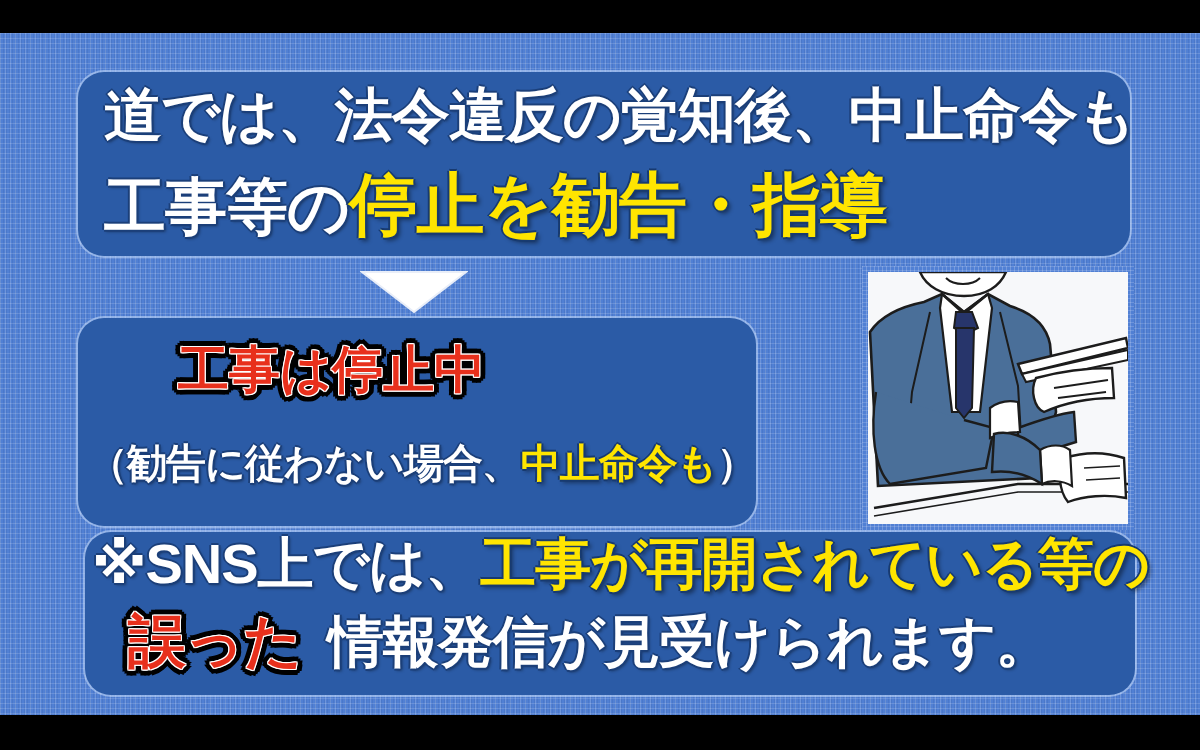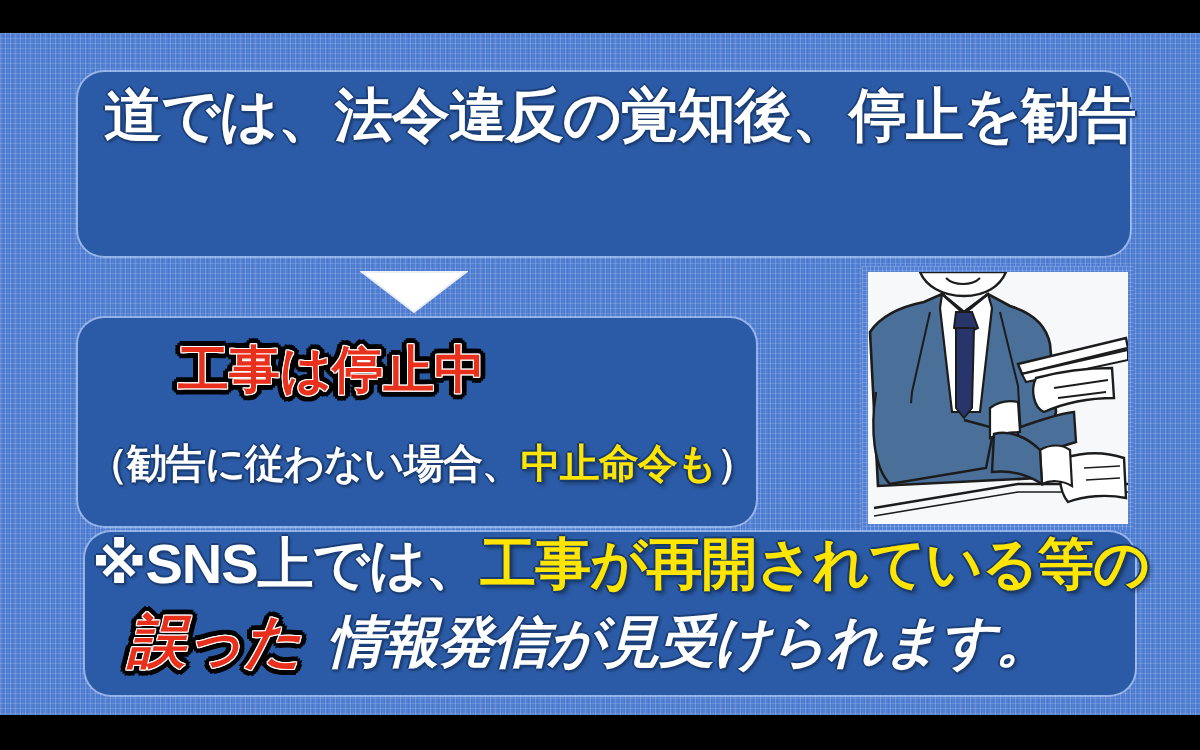--- a/index.html
+++ b/index.html
@@ -84,21 +84,21 @@
   #t1-l1{left:104px; top:86px;  font-size:58px;}
   #t1-l2{left:104px; top:170px; font-size:62px;}
   #t1-l2 .y{font-size:68px;}
 
   
   #t2-head{left:178px; top:344px; font-size:51px; letter-spacing:0px;}
   #t2-sub {left:88px;  top:443px; font-size:40px;}
 
   
   #t3-l1{left:92px;  top:536px; font-size:56px;}
-  #t3-l2{left:128px; top:612px; font-size:56px;font-style:italic;}
+  #t3-l2{left:128px; top:612px; font-size:56px;}
   #t3-l2 .r{font-size:58px;}
   #t3-l2 .gap{display:inline-block;width:26px;}
 
   
   #photo{
     position:absolute;left:862px;top:266px;width:272px;height:264px;z-index:15;
     background:#5180d4;
     padding:6px;box-sizing:border-box;
     background-image:
       linear-gradient(to right, rgba(255,255,255,.20) 1px, rgba(255,255,255,0) 1px),
@@ -111,21 +111,24 @@
 </head>
 <body>
 
 <div id="stage">
 
   <div id="backdrop"></div>
 
   <div class="panel" id="panel-top"></div>
 
   <div class="tl line" id="t1-l1">
-    <span class="w">道では、法令違反の覚知後、停止を勧告</span>
+    <span class="w">道では、法令違反の覚知後、中止命令も</span>
+  </div>
+  <div class="tl line" id="t1-l2">
+    <span class="w">工事等の</span><span class="y">停止を勧告・指導</span>
   </div>
 
   <div id="arrow">
     <svg viewBox="0 0 108 46" xmlns="http://www.w3.org/2000/svg">
       <polygon points="2,4 106,4 54,44" fill="#ffffff" stroke="#e9eef8" stroke-width="2"></polygon>
     </svg>
   </div>
 
   <div class="panel" id="panel-mid"></div>
 

